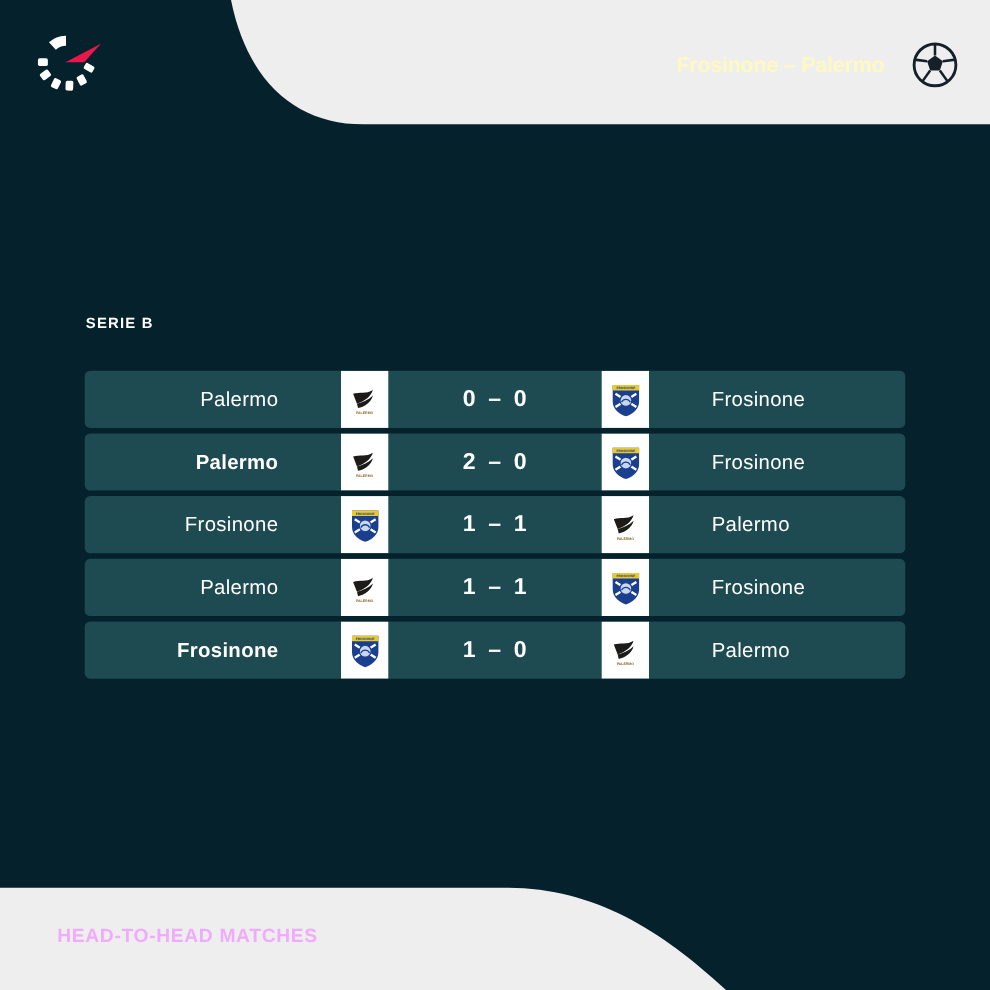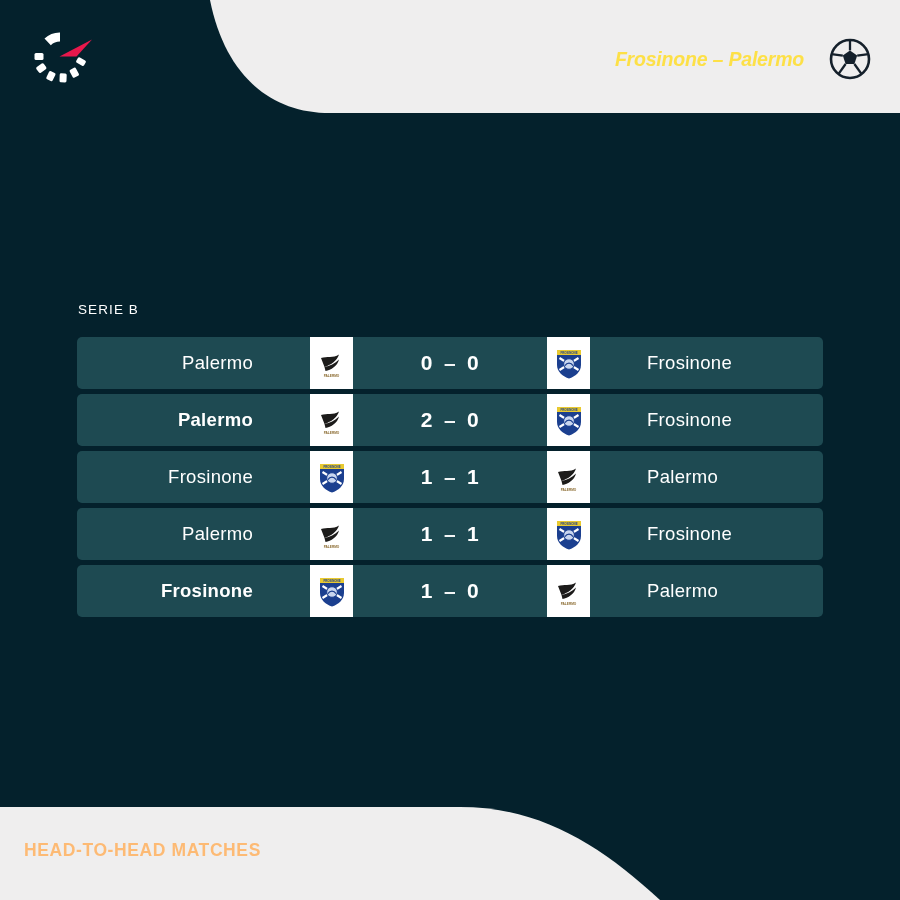--- a/index.html
+++ b/index.html
@@ -45,39 +45,38 @@
     position:absolute;
     right:28px; top:0;
     height:118px;
     display:flex;
     align-items:center;
     gap:24px;
   }
   .match-title {
     font-size:19.5px;
     font-weight:bold;
-    color:#fde047;
+    color:#fef9c3;
     letter-spacing:-0.2px;
     white-space:nowrap;
-    font-style:italic;
   }
   .ball-icon { width:44px; height:44px; display:block; }
 
   
   .content {
     position:absolute;
     top:0; left:0; width:900px; height:900px;
     z-index:2;
   }
 
   .league-label {
     position:absolute;
-    left:78px; top:302px;
+    left:78px; top:286px;
     font-size:13.5px;
-    font-weight:normal;
+    font-weight:bold;
     letter-spacing:1.1px;
     color:#ffffff;
   }
 
   .matches {
     position:absolute;
     left:77px; top:337px;
     width:746px;
   }
 
@@ -139,25 +138,25 @@
   .footer-band svg { display:block; }
 
   .footer-content {
     position:absolute;
     bottom:0; left:0; width:900px; height:100px;
     z-index:3;
     display:flex;
     align-items:center;
   }
   .footer-title {
-    margin-left:24px;
+    margin-left:52px;
     font-size:17.5px;
     font-weight:bold;
     letter-spacing:0.6px;
-    color:#fdba74;
+    color:#f0abfc;
   }
 </style>
 </head>
 <body>
 
 <div id="page">
 
   <div class="header-band">
     <svg width="900" height="125" viewBox="0 0 900 125" xmlns="http://www.w3.org/2000/svg">
       <path d="M900,0 L900,113 L330,113 C270,113 225,75 210,0 Z" fill="#efeeee"></path>

